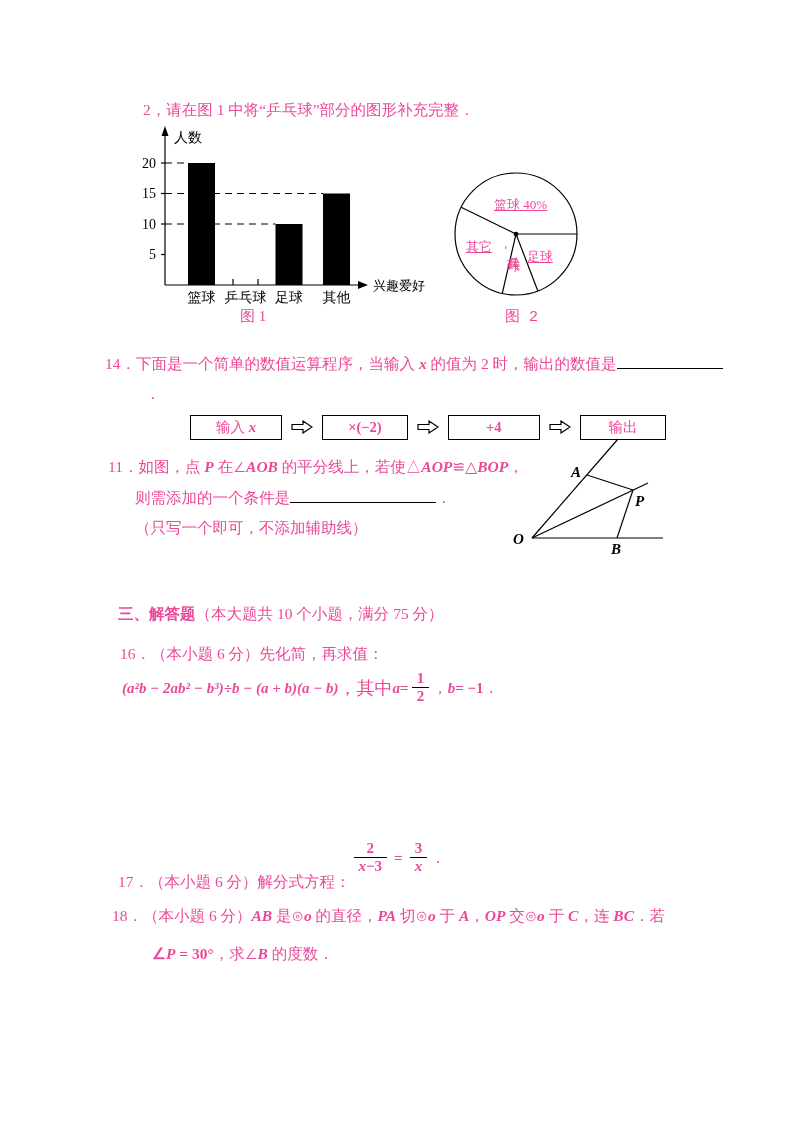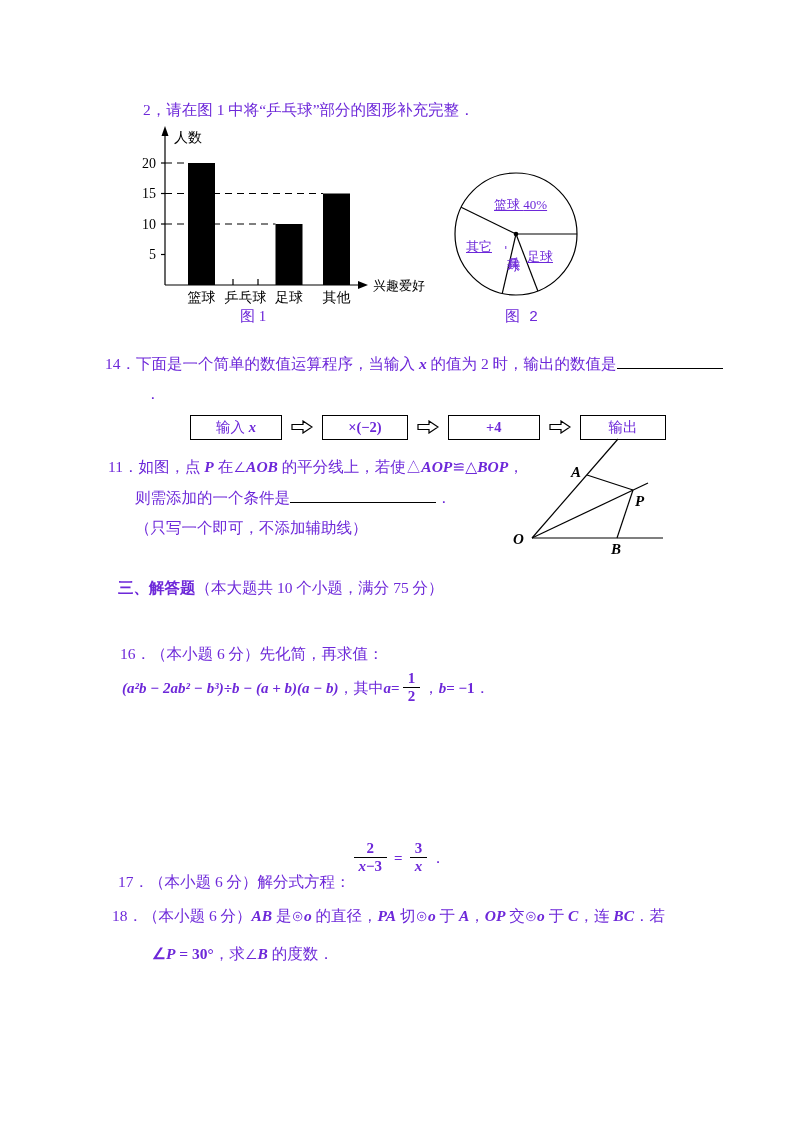--- a/index.html
+++ b/index.html
@@ -1,17 +1,17 @@
 <!DOCTYPE html>
 <html><head>
 <meta charset="utf-8">
 <style>
   html,body{margin:0;padding:0;background:#ffffff;}
   #page{position:relative;width:794px;height:1123px;background:#fff;overflow:hidden;
-        font-family:"Liberation Serif",serif;color:#6d28d9;}
+        font-family:"Liberation Serif",serif;color:#ec4899;}
   .abs{position:absolute;}
   .t{font-size:15.5px;line-height:1.25;white-space:nowrap;}
   .b{font-weight:bold;}
   .bi{font-weight:bold;font-style:italic;font-family:"Liberation Serif",serif;}
   .blank{display:inline-block;border-bottom:1.4px solid #000;height:14px;vertical-align:baseline;}
   .sec{font-size:15.5px;}
   
   .flow{display:flex;align-items:center;gap:9px;}
   .fbox{border:1.6px solid #000;padding:2px 25px;font-size:14.5px;line-height:1.3;
         min-width:34px;text-align:center;white-space:nowrap;}
@@ -116,28 +116,28 @@
     <line class="k" x1="27" y1="110" x2="143" y2="55"></line>
     <line class="k" x1="27" y1="110" x2="158" y2="110"></line>
     <line class="k" x1="82" y1="47" x2="128" y2="62"></line>
     <line class="k" x1="128" y1="62" x2="112" y2="110"></line>
     <text class="figlab" x="66" y="49">A</text>
     <text class="figlab" x="130" y="78">P</text>
     <text class="figlab" x="8" y="116">O</text>
     <text class="figlab" x="106" y="126">B</text>
   </svg>
 
-  <div class="abs t sec" style="left:118px;top:578px;">
+  <div class="abs t sec" style="left:118px;top:604px;">
     <span class="b">三、解答题</span><span>（本大题共 10 个小题，满分 75 分）</span>
   </div>
 
   <div class="abs t" style="left:120px;top:644px;">16．（本小题 6 分）先化简，再求值：</div>
   <div class="abs mrow" style="left:122px;top:668px;height:40px;">
     <span class="bi">(a²b − 2ab² − b³)÷b − (a + b)(a − b)</span>
-      <span style="font-size:15px;">，其中 </span>
+      <span style="font-size:18px;">，其中 </span>
       <span class="bi">a</span>
       <span class="b"> = </span>
     <span class="frac b">
       <span class="num">1</span>
       <span class="den">2</span>
     </span>
     <span style="font-size:15.5px;">，  </span>
       <span class="bi">b</span>
       <span class="b"> = −1</span>
       <span style="font-size:15.5px;">．</span>

